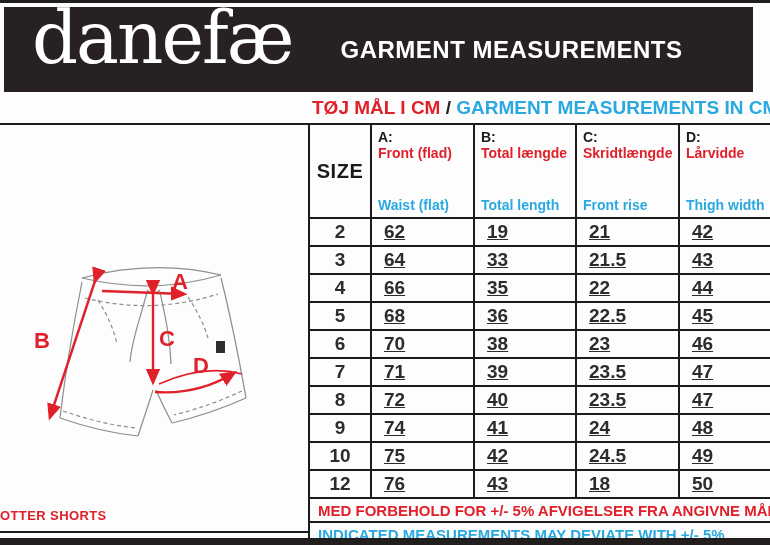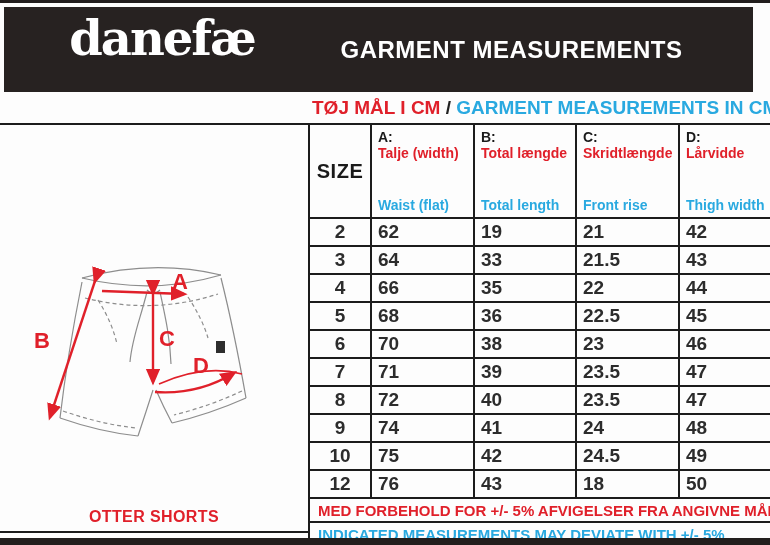--- a/index.html
+++ b/index.html
@@ -7,21 +7,21 @@
               font-family:"Liberation Sans", sans-serif; position:relative; }
   .abs { position:absolute; }
 
   
   .top-strip   { left:0; top:0; width:770px; height:3px; background:#221e1d; }
   .bottom-bar  { left:0; top:538px; width:770px; height:7px; background:#221e1d; }
 
   
   .band { left:4px; top:7px; width:749px; height:85px; background:#272221; }
   .logo-wrap { position:absolute; left:28px; top:2px; width:260px; text-align:center; color:#ffffff; }
-  .logo { font-family:"DejaVu Serif", serif; font-weight:bold; font-size:48px;
+  .logo { font-family:"DejaVu Serif", serif; font-weight:normal; font-size:72px;
           line-height:58px; letter-spacing:-2px; }
   .city { font-size:16px; letter-spacing:3px; line-height:17px; font-weight:400; }
   .band-title { position:absolute; left:300px; top:0; width:415px; height:85px;
                 display:flex; align-items:center; justify-content:center;
                 color:#ffffff; font-weight:bold; font-size:24px; white-space:nowrap;
                 letter-spacing:0.5px; }
 
   
   .subtitle { left:312px; top:97px; font-size:19px; font-weight:bold; white-space:nowrap; }
   .sub-red  { color:#e0202a; }
@@ -39,28 +39,28 @@
   .meas-table th:last-child, .meas-table td:last-child { border-right:none; }
   .col-size { width:62px; } .col-a { width:103px; } .col-b { width:102px; }
   .col-c { width:103px; } .col-d { width:96px; }
   .hdr-cell { height:53px; text-align:left; padding:4px 6px; font-size:14px; line-height:16px; }
   .hdr-size { text-align:center; font-size:20px; color:#1a1a1a; letter-spacing:0.5px; }
   .ln-letter { color:#1a1a1a; font-weight:bold; }
   .ln-da { color:#e0202a; font-weight:bold; }
   .ln-en { color:#29a9e0; font-weight:bold;margin-top:36px; }
   .num-row td { height:28px; font-weight:bold; font-size:19px; color:#2c2c2c; }
   .cell-size { text-align:center; }
-  .cell-val  { padding-left:6px; }
+  .cell-val  { padding-left:12px;text-decoration:underline; }
   .note-row td { height:24px; font-weight:bold; font-size:15px; padding-left:8px; white-space:nowrap; }
   .note-da td { color:#e0202a; }
   .note-en td { color:#29a9e0; }
 
   
-  .otter { left:0; top:508px; width:308px; text-align:center; color:#e0202a;
-           font-weight:bold; font-size:16px; letter-spacing:0.4px; }
+  .otter { left:0; top:508px; width:308px; text-align:left; color:#e0202a;
+           font-weight:bold; font-size:13px; letter-spacing:0.4px; }
   .shorts-svg { left:20px; top:242px; }
   .svg-label { font-family:"Liberation Sans", sans-serif; font-weight:bold; font-size:22px; }
 </style>
 </head>
 <body>
 
 <div class="abs top-strip"></div>
 
 <div class="abs band">
   <div class="logo-wrap">
@@ -133,21 +133,21 @@
       <col class="col-a">
       <col class="col-b">
       <col class="col-c">
       <col class="col-d">
   </colgroup>
   <tbody>
       <tr>
     <th class="hdr-cell hdr-size">SIZE</th>
     <th class="hdr-cell">
       <div class="ln-letter">A:</div>
-      <div class="ln-da">Talje (width)</div>
+      <div class="ln-da">Front (flad)</div>
       <div class="ln-en">Waist (flat)</div>
     </th>
     <th class="hdr-cell">
       <div class="ln-letter">B:</div>
       <div class="ln-da">Total længde</div>
       <div class="ln-en">Total length</div>
     </th>
     <th class="hdr-cell">
       <div class="ln-letter">C:</div>
       <div class="ln-da">Skridtlængde</div>

